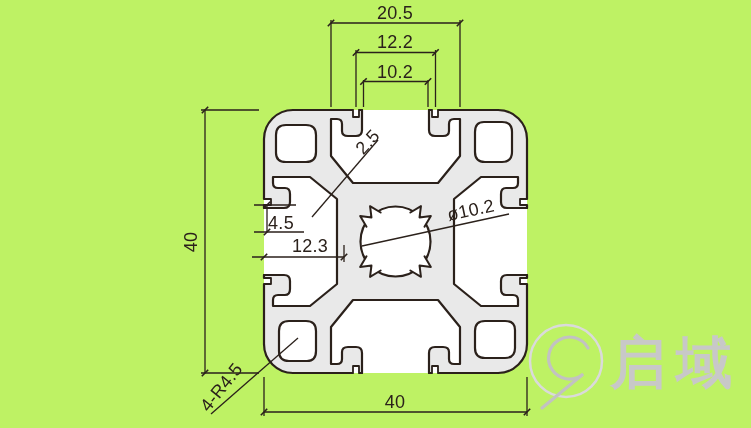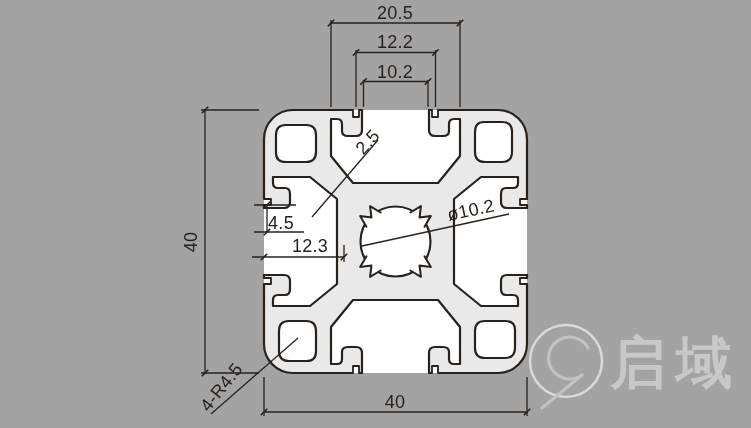--- a/index.html
+++ b/index.html
@@ -1,17 +1,17 @@
 <!DOCTYPE html>
 <html><head>
 <meta charset="utf-8">
 <style>
   html,body{margin:0;padding:0;background:#ffffff;}
   .page{
-    position:relative;width:751px;height:428px;background:#a3a3a3;overflow:hidden;
+    position:relative;width:751px;height:428px;background:#bef264;overflow:hidden;
     font-family:"Liberation Sans", sans-serif;
   }
   svg text{
     font-family:"Liberation Sans", sans-serif;
     fill:#2b211b;
     font-size:18px;
     letter-spacing:0.3px;
   }
   svg .logo-text{
     font-size:56px;

